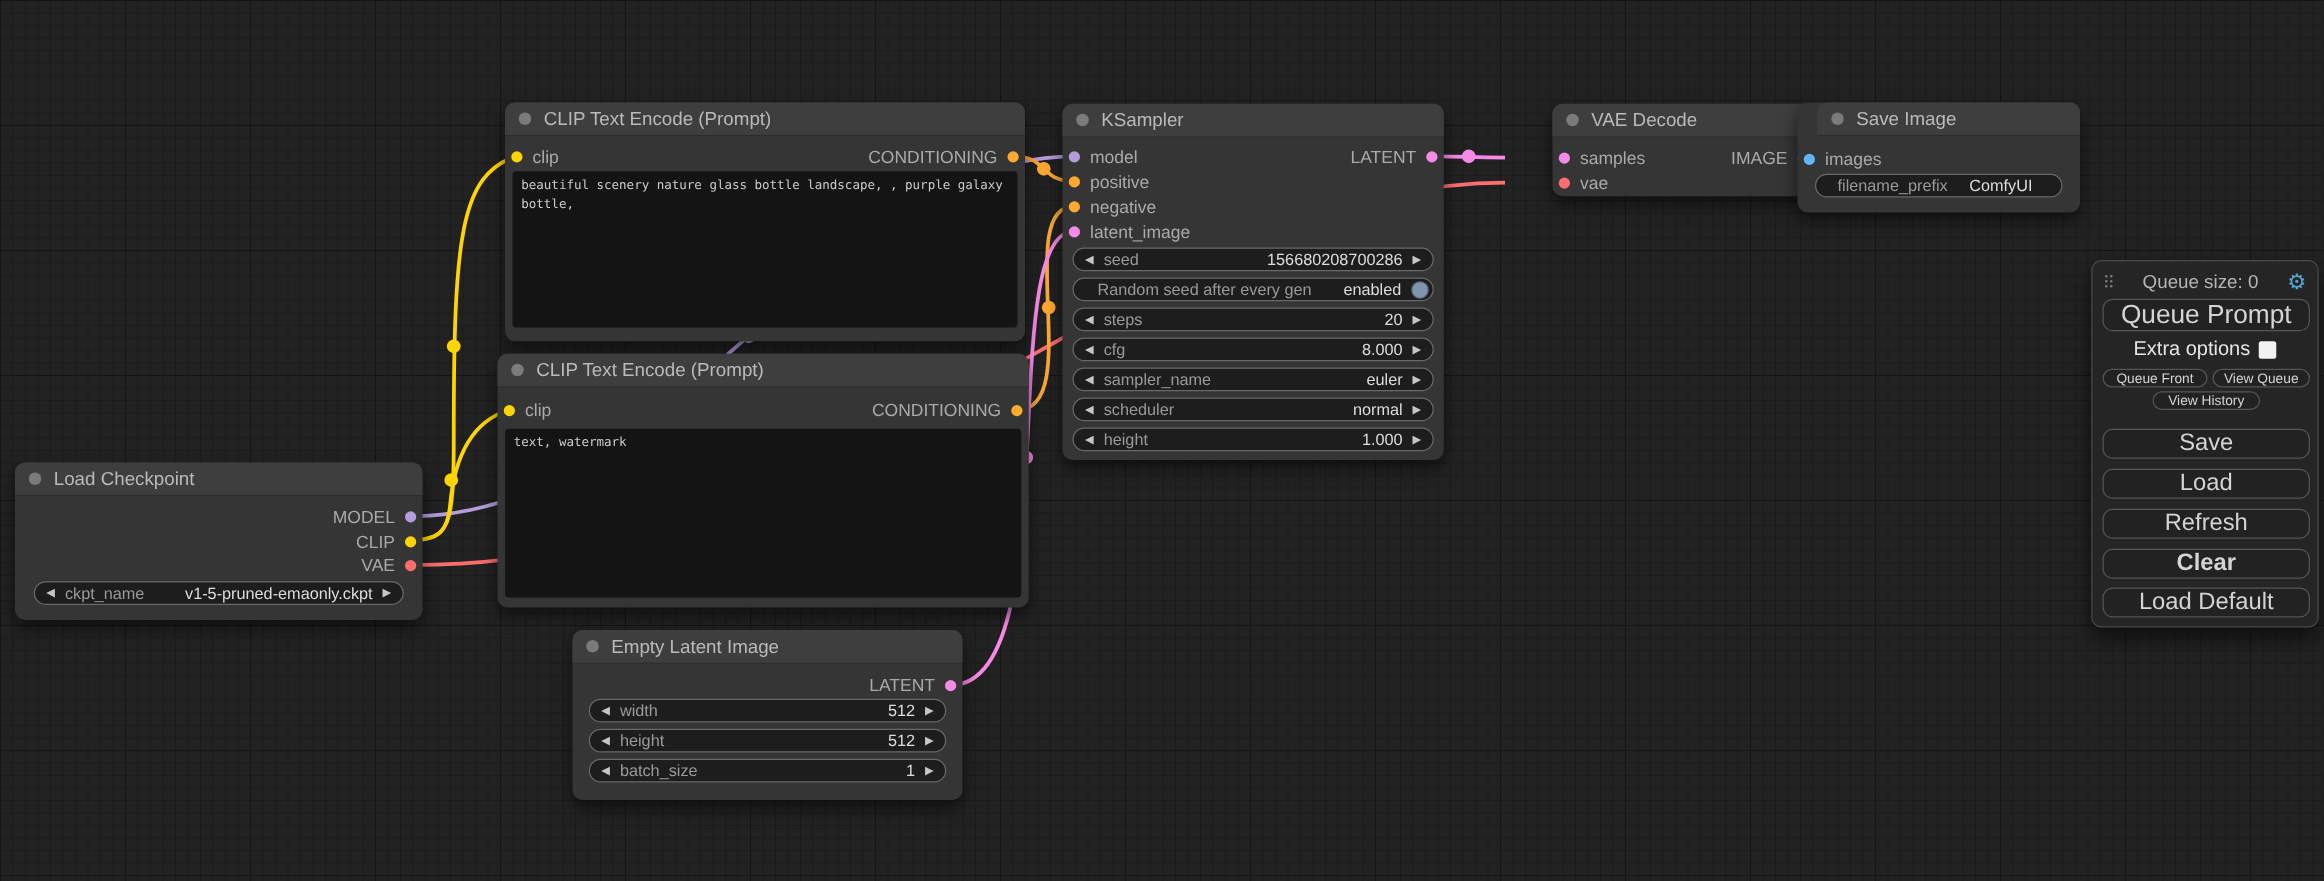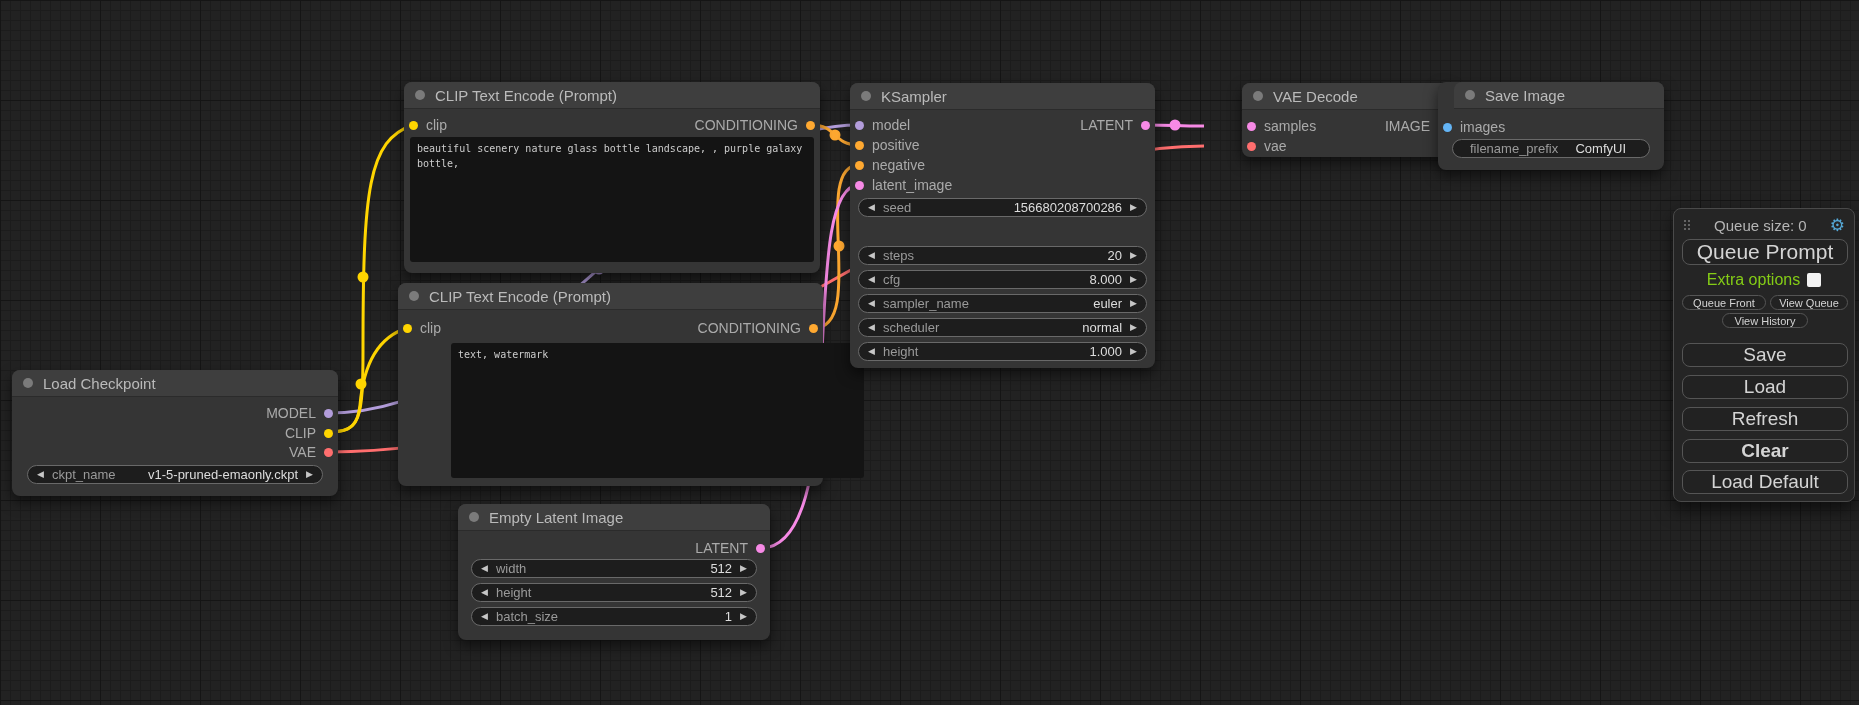--- a/index.html
+++ b/index.html
@@ -49,21 +49,21 @@
   .drag-dots span{width:2px;height:2px;border-radius:50%;background:#7a7a7a;margin:1px;}
   .queue-size{flex:1;text-align:center;font-size:15px;color:#b5b5b5;}
   .gear{flex:none;font-size:17px;color:#55a8d6;line-height:1;cursor:pointer;}
   .btn{position:absolute;background:#222222;border:1px solid #555555;border-radius:8px;
     color:#d4d4d4;display:flex;align-items:center;justify-content:center;
     box-sizing:border-box;cursor:pointer;white-space:nowrap;}
   .btn-big{left:8px;width:166px;height:24px;font-size:19px;}
   .btn-queue{left:8px;top:30px;width:166px;height:26px;font-size:21px;}
   .btn-small{height:15px;font-size:11px;border-radius:8px;}
   .extra-row{position:absolute;left:0;top:62px;width:100%;display:flex;
-    align-items:center;justify-content:center;gap:7px;font-size:16px;color:#84cc16;}
+    align-items:center;justify-content:center;gap:7px;font-size:16px;color:#e5e5e5;}
   .checkbox{width:14px;height:14px;background:#f2f2f2;border-radius:2px;flex:none;}
 </style>
 </head>
 <body>
 
 <div class="canvas">
 
   <svg class="wires" width="1859" height="705">
     <g fill="none" stroke-width="3">
       <path stroke="#B39DDB" d="M329,413 C540,413 660,125 859,125"></path>
@@ -111,21 +111,21 @@
       <span class="node-title">CLIP Text Encode (Prompt)</span>
     </div>
     <div class="port in" style="top:37px;">
       <span class="dot c-clip"></span>
       <span>clip</span>
     </div>
     <div class="port out" style="top:37px;">
       <span>CONDITIONING</span>
       <span class="dot c-cond"></span>
     </div>
-    <div class="prompt-box" style="left:6px;top:60px;width:413px;height:135px;margin-left:47px;">text, watermark</div>
+    <div class="prompt-box" style="left:6px;top:60px;width:413px;height:135px;">text, watermark</div>
   </div>
 
   <div class="node" style="left:12px;top:370px;width:326px;height:126px;">
     <div class="node-header">
       <span class="collapse-dot"></span>
       <span class="node-title">Load Checkpoint</span>
     </div>
     <div class="port out" style="top:35px;">
       <span>MODEL</span>
       <span class="dot c-model"></span>
@@ -170,20 +170,25 @@
     <div class="port in" style="top:94px;">
       <span class="dot c-latent"></span>
       <span>latent_image</span>
     </div>
 
     <div class="widget" style="left:8px;right:8px;top:115px;">
       <span class="warr">◀</span>
       <span class="wlabel">seed</span>
       <span class="wvalue">156680208700286</span>
       <span class="warr">▶</span>
+    </div>
+    <div class="widget" style="left:8px;right:8px;top:139px;padding-right:3px;">
+      <span class="wlabel" style="margin-left:10px;">Random seed after every gen</span>
+      <span class="wvalue">enabled</span>
+      <span class="toggle-dot"></span>
     </div>
     <div class="widget" style="left:8px;right:8px;top:163px;">
       <span class="warr">◀</span>
       <span class="wlabel">steps</span>
       <span class="wvalue">20</span>
       <span class="warr">▶</span>
     </div>
     <div class="widget" style="left:8px;right:8px;top:187px;">
       <span class="warr">◀</span>
       <span class="wlabel">cfg</span>

